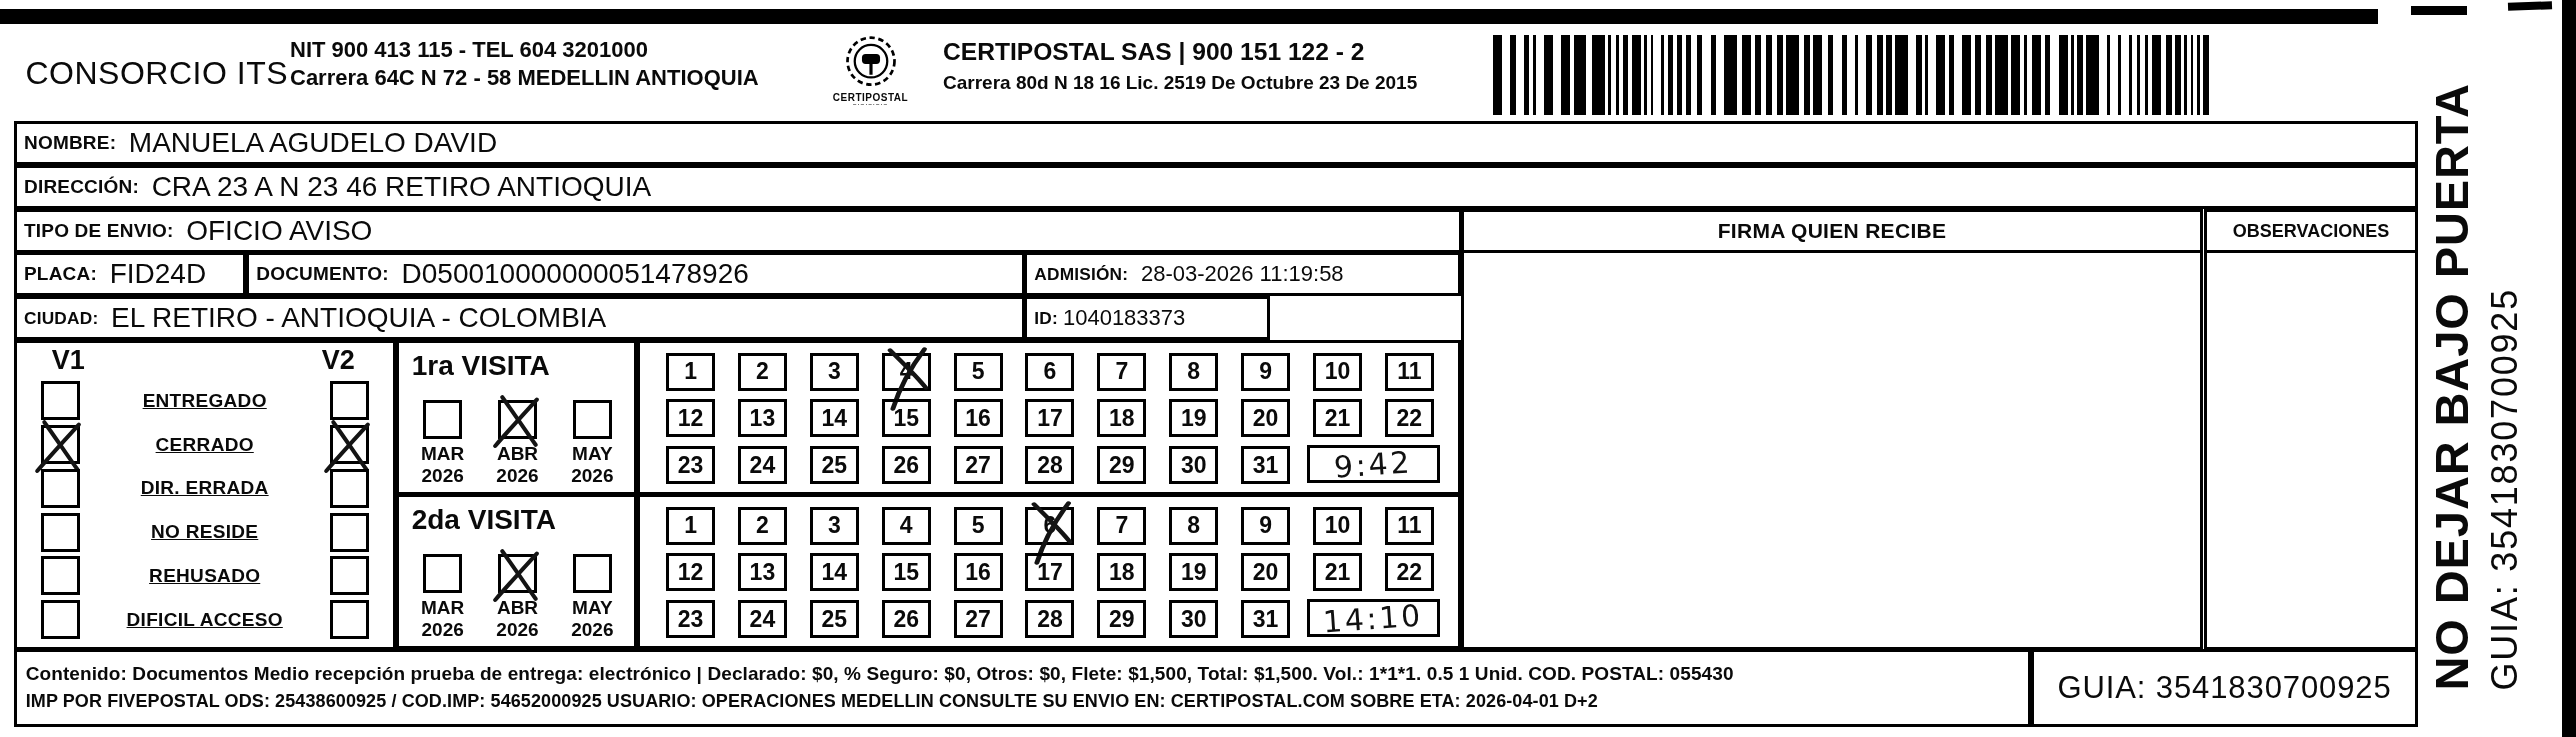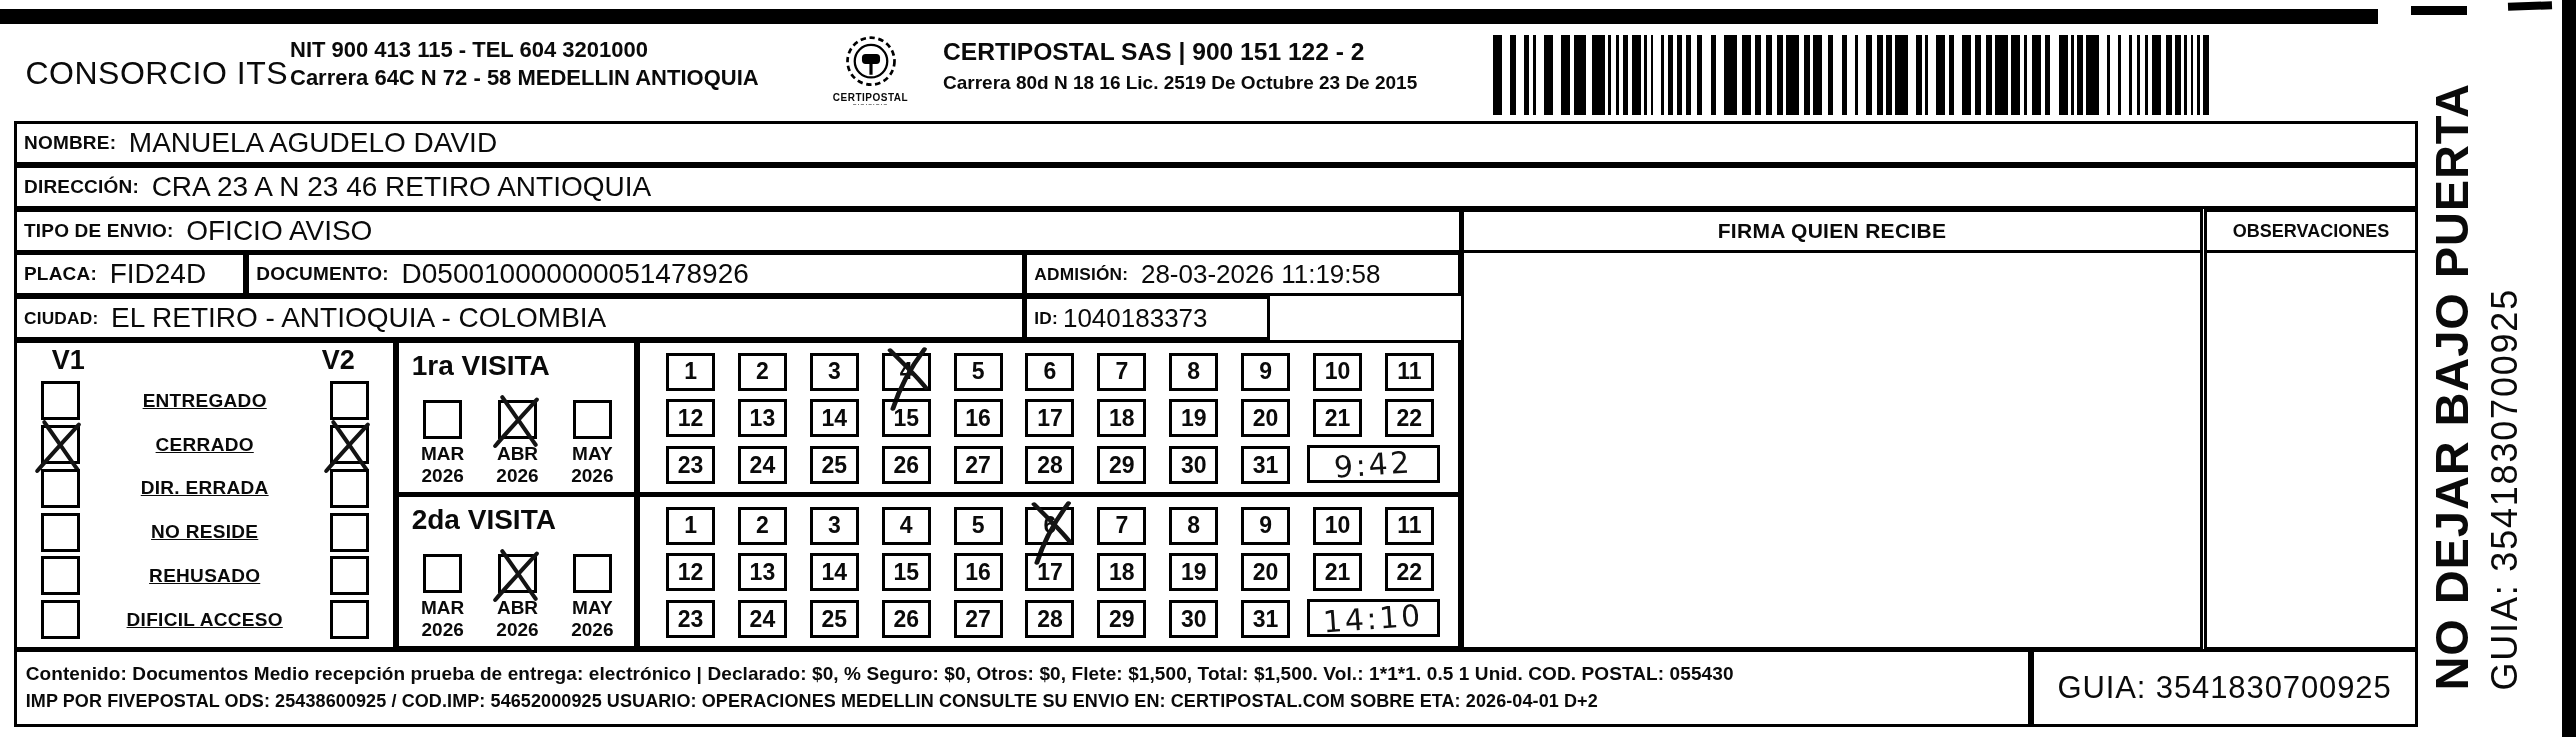--- a/index.html
+++ b/index.html
@@ -21,21 +21,21 @@
   .certblock{left:943px;top:38px;white-space:nowrap;}
   .certblock .l1{font-size:24.6px;font-weight:700;}
   .certblock .l2{font-size:19px;font-weight:700;margin-top:5.5px;}
   .barcode{position:absolute;left:1493px;top:35px;width:728px;height:80px;display:flex;align-items:stretch;overflow:hidden;}
   .bar{background:#000;height:100%;flex:0 0 auto;}
   
   .frow{display:flex;align-items:center;gap:12.7px;padding-left:7.3px;white-space:nowrap;overflow:hidden;}
   .flabel{font-weight:700;font-size:19px;letter-spacing:0.2px;}
   .flabel.sm{font-size:17.3px;}
   .fvalue{font-size:28px;}
-  .fvalue.sm{font-size:26px;}
+  .fvalue.sm{font-size:22px;}
   
   .colhdr{height:38px;border-bottom:3.6px solid #000;display:flex;align-items:center;justify-content:center;font-weight:700;}
   .firmahdr{font-size:21px;letter-spacing:0.3px;}
   .obshdr{font-size:18px;}
   
   .vhdr{position:absolute;top:1.8px;font-size:27px;font-weight:700;}
   .vhdr.h1{left:35px;} .vhdr.h2{right:38px;}
   .srows{position:absolute;left:0;right:0;top:36px;bottom:5.5px;display:flex;flex-direction:column;justify-content:space-between;padding:1.8px 24px;}
   .srow{display:flex;align-items:center;height:40px;text-decoration:underline;}
   .cb{width:33px;height:33px;border:3.6px solid #000;position:relative;flex:0 0 auto;background:#fff;box-sizing:content-box;}

